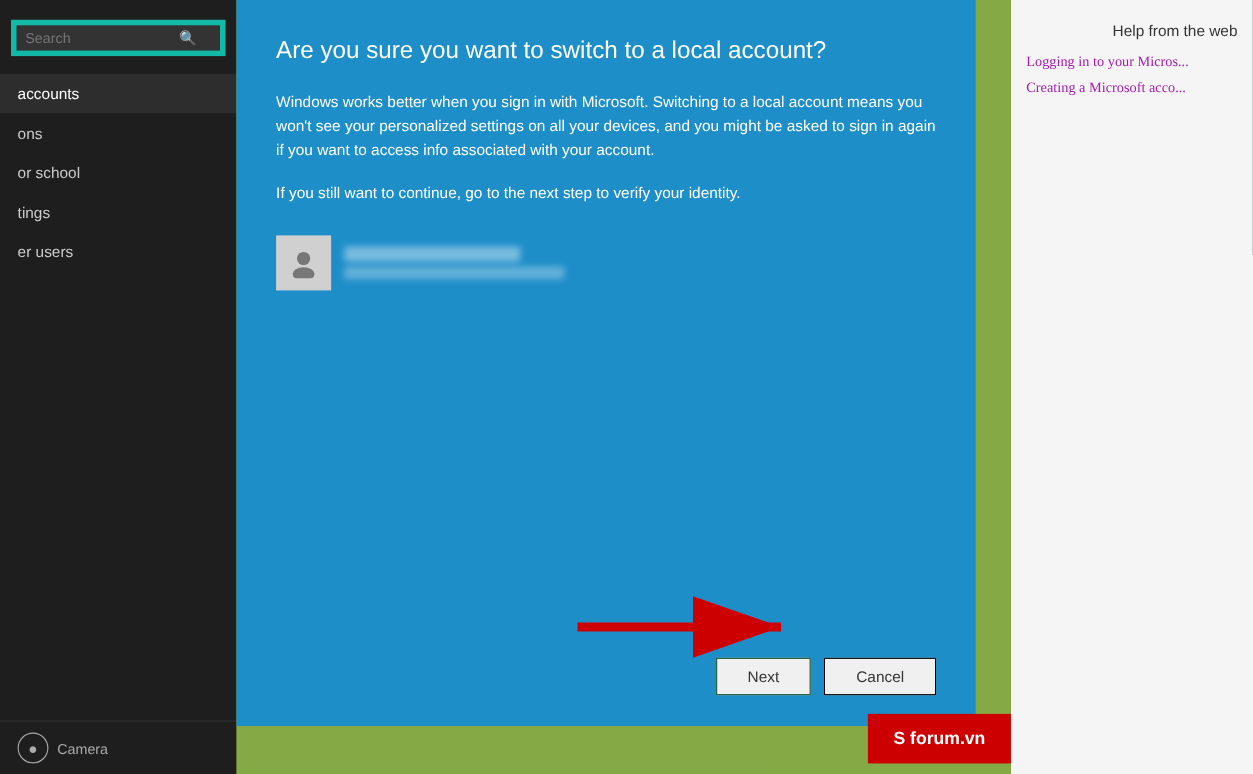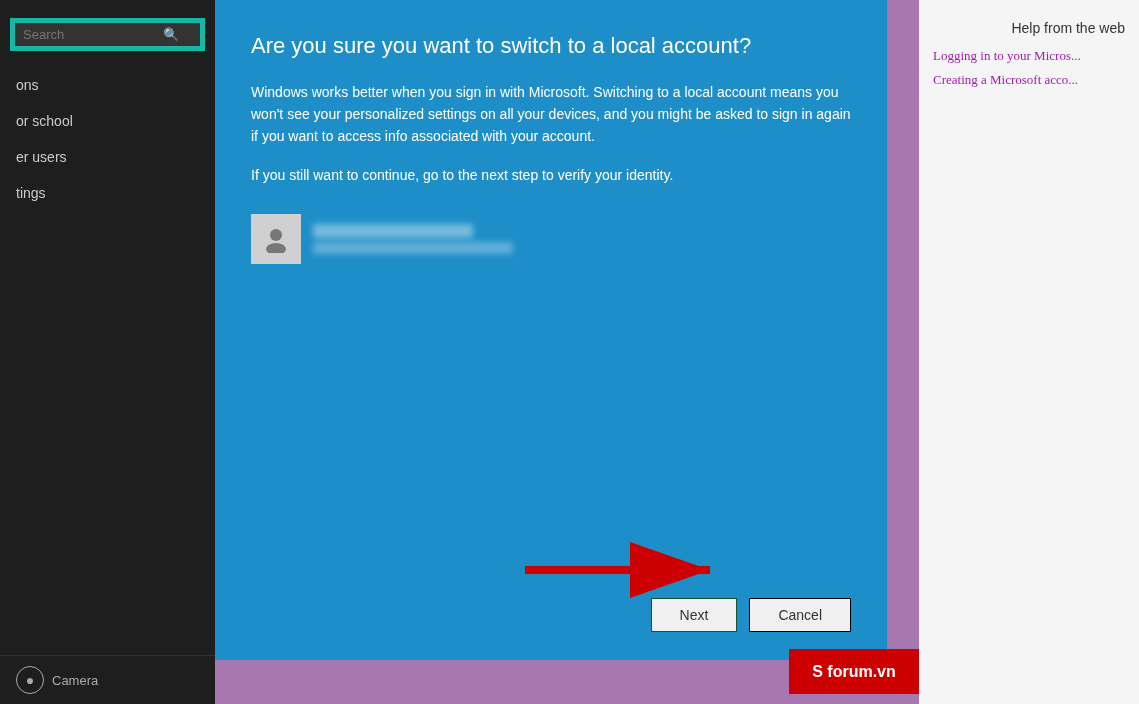--- a/index.html
+++ b/index.html
@@ -83,21 +83,21 @@
       justify-content: center;
       font-size: 14px;
       color: #aaa;
     }
 
     
     .main-content {
       flex: 1;
       height: 100%;
       position: relative;
-      background: #f0abfc;
+      background: #bef264;
       display: flex;
       padding-left: 30px;
     }
 
     
     .dialog-overlay {
       position: absolute;
       inset: 0;
       background: rgba(0,0,0,0.3);
       display: flex;
@@ -272,31 +272,34 @@
   </style>
 </head>
 <body>
 
 <div class="sidebar">
   <div class="sidebar-search">
     <input type="text" placeholder="Search" style="">
     <span class="sidebar-search-icon">🔍</span>
   </div>
   <nav class="sidebar-nav">
+    <div class="sidebar-item active">
+      <span>accounts</span>
+    </div>
     <div class="sidebar-item">
       <span>ons</span>
     </div>
     <div class="sidebar-item">
       <span>or school</span>
     </div>
     <div class="sidebar-item">
+      <span>tings</span>
+    </div>
+    <div class="sidebar-item">
       <span>er users</span>
-    </div>
-    <div class="sidebar-item">
-      <span>tings</span>
     </div>
   </nav>
   <div class="sidebar-bottom">
     <div class="camera-icon-circle">●</div>
     <span>Camera</span>
   </div>
 </div>
 
 <div class="main-content">
   <div class="dialog-overlay">

